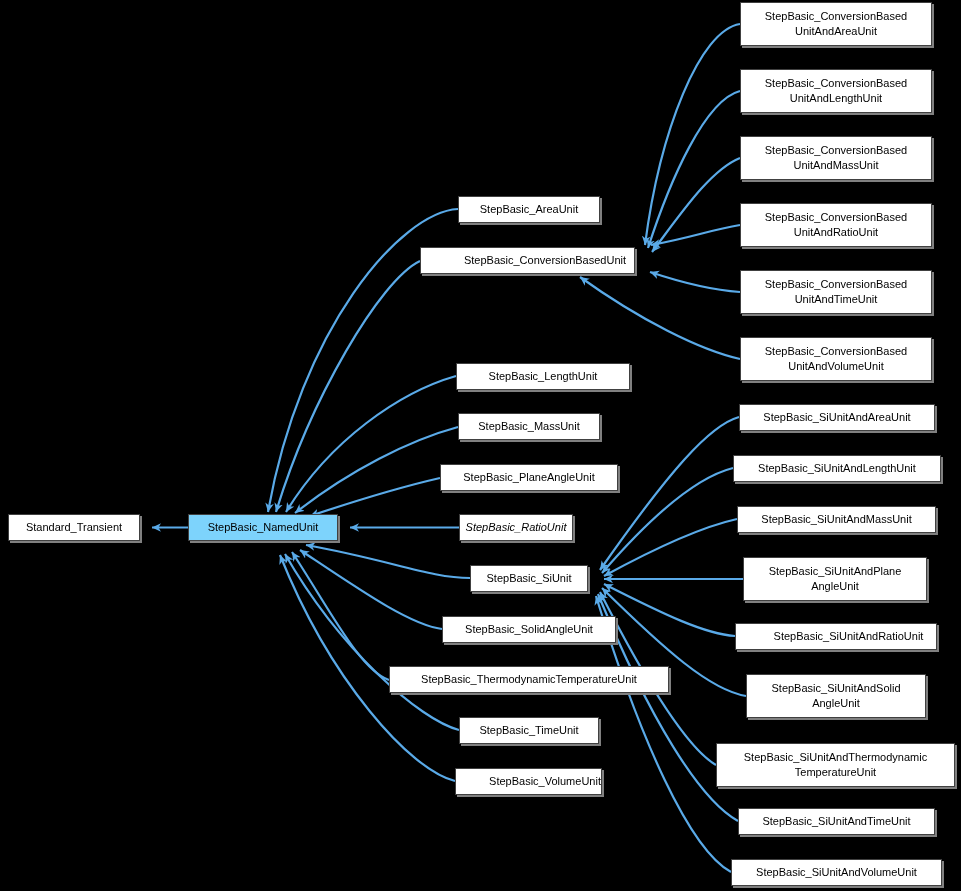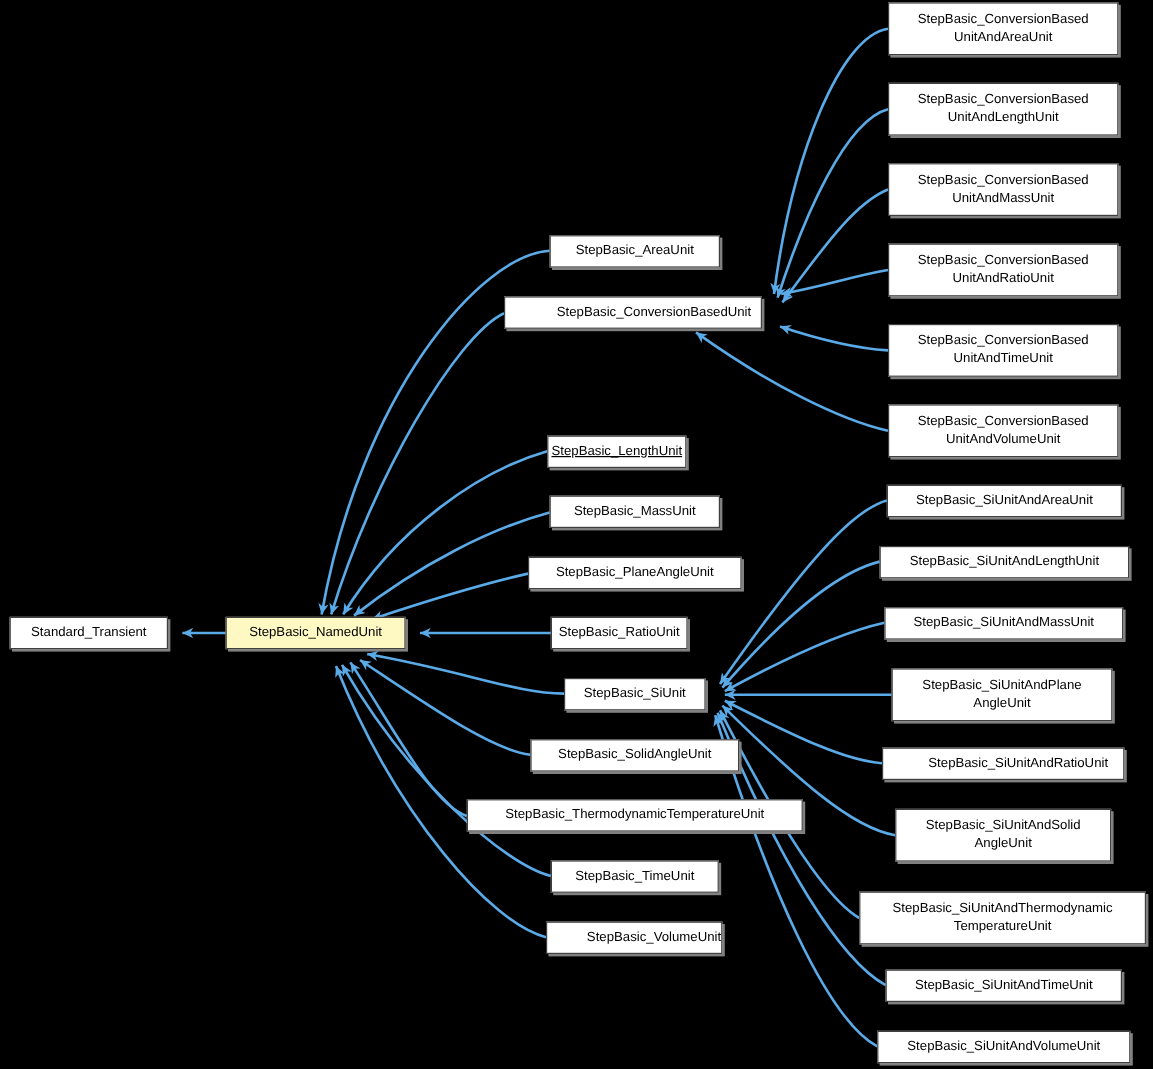--- a/index.html
+++ b/index.html
@@ -34,21 +34,21 @@
     justify-content: center;
     text-align: center;
     color: #000000;
     font-size: 11px;
     line-height: 15px;
     letter-spacing: 0px;
     z-index: 5;
     white-space: pre-line;
   }
   .node.root {
-    background: #fef9c3;
+    background: #7dd3fc;
     border: 1px solid #404040;
   }
   .node-label {
     display: block;
     padding: 0 4px;
     white-space: pre-line;
   }
 </style>
 </head>
 <body>
@@ -103,30 +103,30 @@
   <div class="node root" style="left:188px;top:514px;width:150px;height:27px;">
     <span class="node-label">StepBasic_NamedUnit</span>
   </div>
 
   <div class="node" style="left:458px;top:196px;width:142px;height:27px;">
     <span class="node-label">StepBasic_AreaUnit</span>
   </div>
   <div class="node" style="left:420px;top:247px;width:215px;height:27px;padding-left:35px;">
     <span class="node-label">StepBasic_ConversionBasedUnit</span>
   </div>
-  <div class="node" style="left:456px;top:363px;width:116px;height:27px;text-decoration:underline;">
+  <div class="node" style="left:456px;top:363px;width:174px;height:27px;">
     <span class="node-label">StepBasic_LengthUnit</span>
   </div>
   <div class="node" style="left:458px;top:413px;width:142px;height:27px;">
     <span class="node-label">StepBasic_MassUnit</span>
   </div>
   <div class="node" style="left:440px;top:464px;width:178px;height:27px;">
     <span class="node-label">StepBasic_PlaneAngleUnit</span>
   </div>
-  <div class="node" style="left:459px;top:514px;width:114px;height:27px;">
+  <div class="node" style="left:459px;top:514px;width:114px;height:27px;font-style:italic;">
     <span class="node-label">StepBasic_RatioUnit</span>
   </div>
   <div class="node" style="left:470px;top:565px;width:118px;height:27px;">
     <span class="node-label">StepBasic_SiUnit</span>
   </div>
   <div class="node" style="left:442px;top:616px;width:174px;height:27px;">
     <span class="node-label">StepBasic_SolidAngleUnit</span>
   </div>
   <div class="node" style="left:459px;top:717px;width:140px;height:27px;">
     <span class="node-label">StepBasic_TimeUnit</span>

